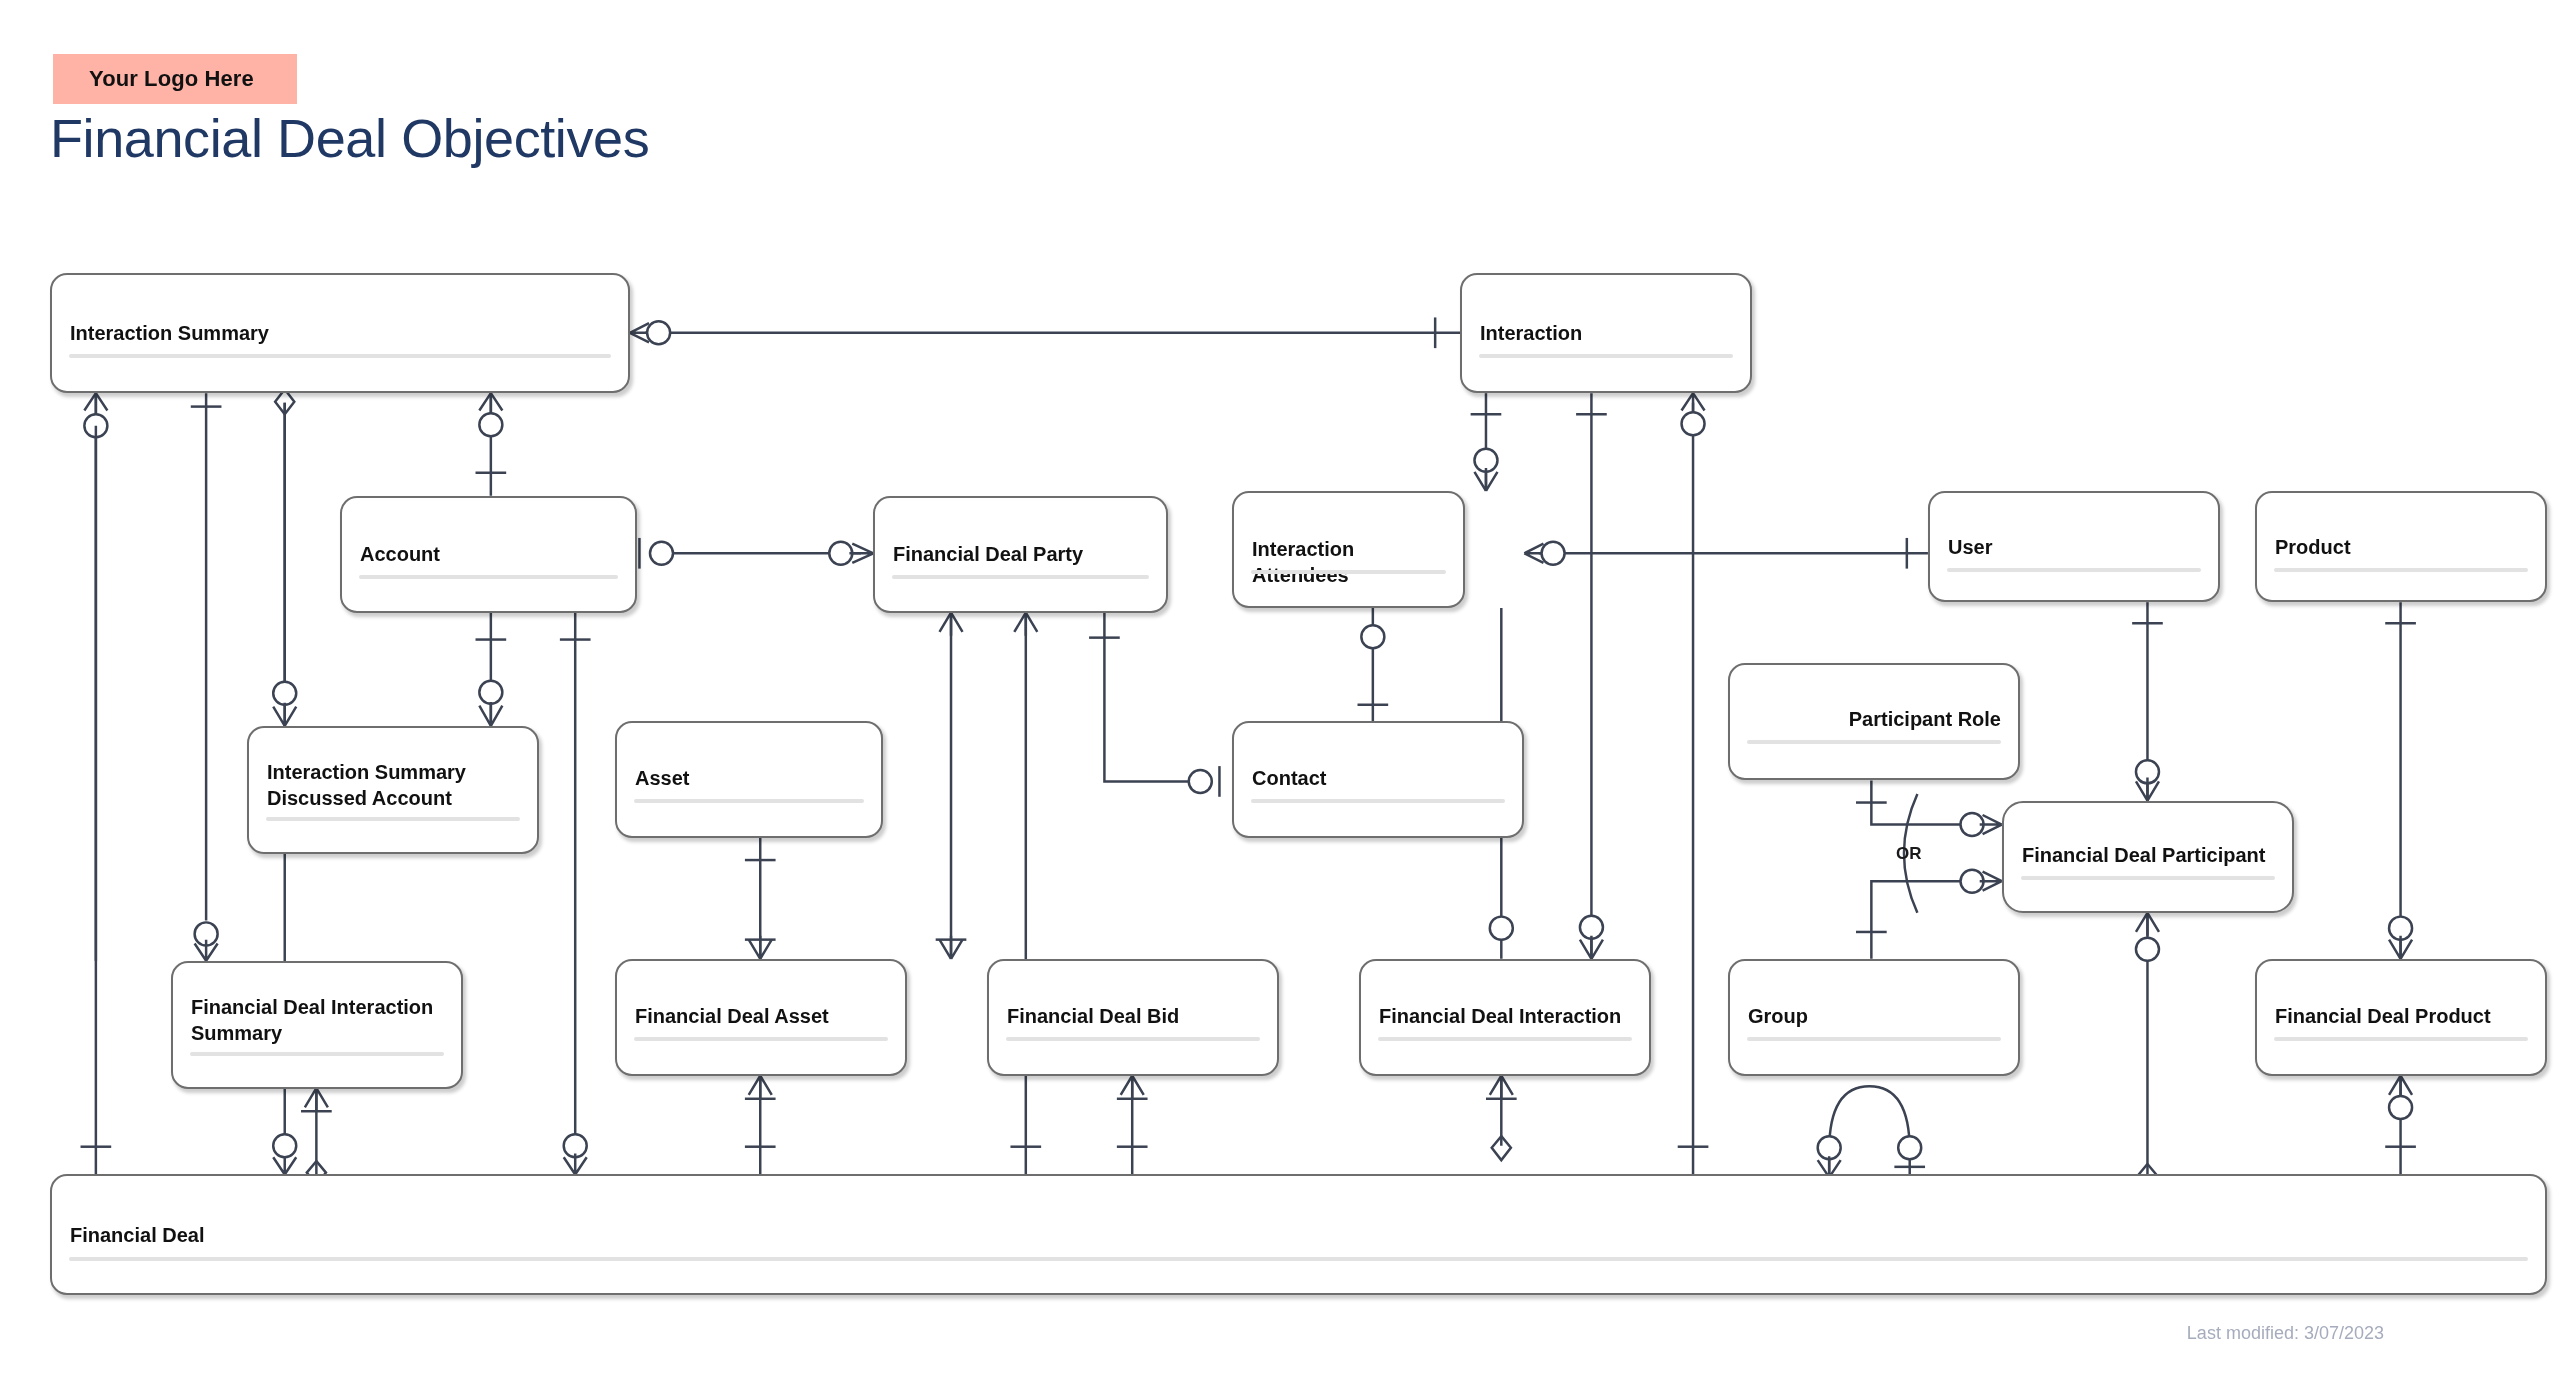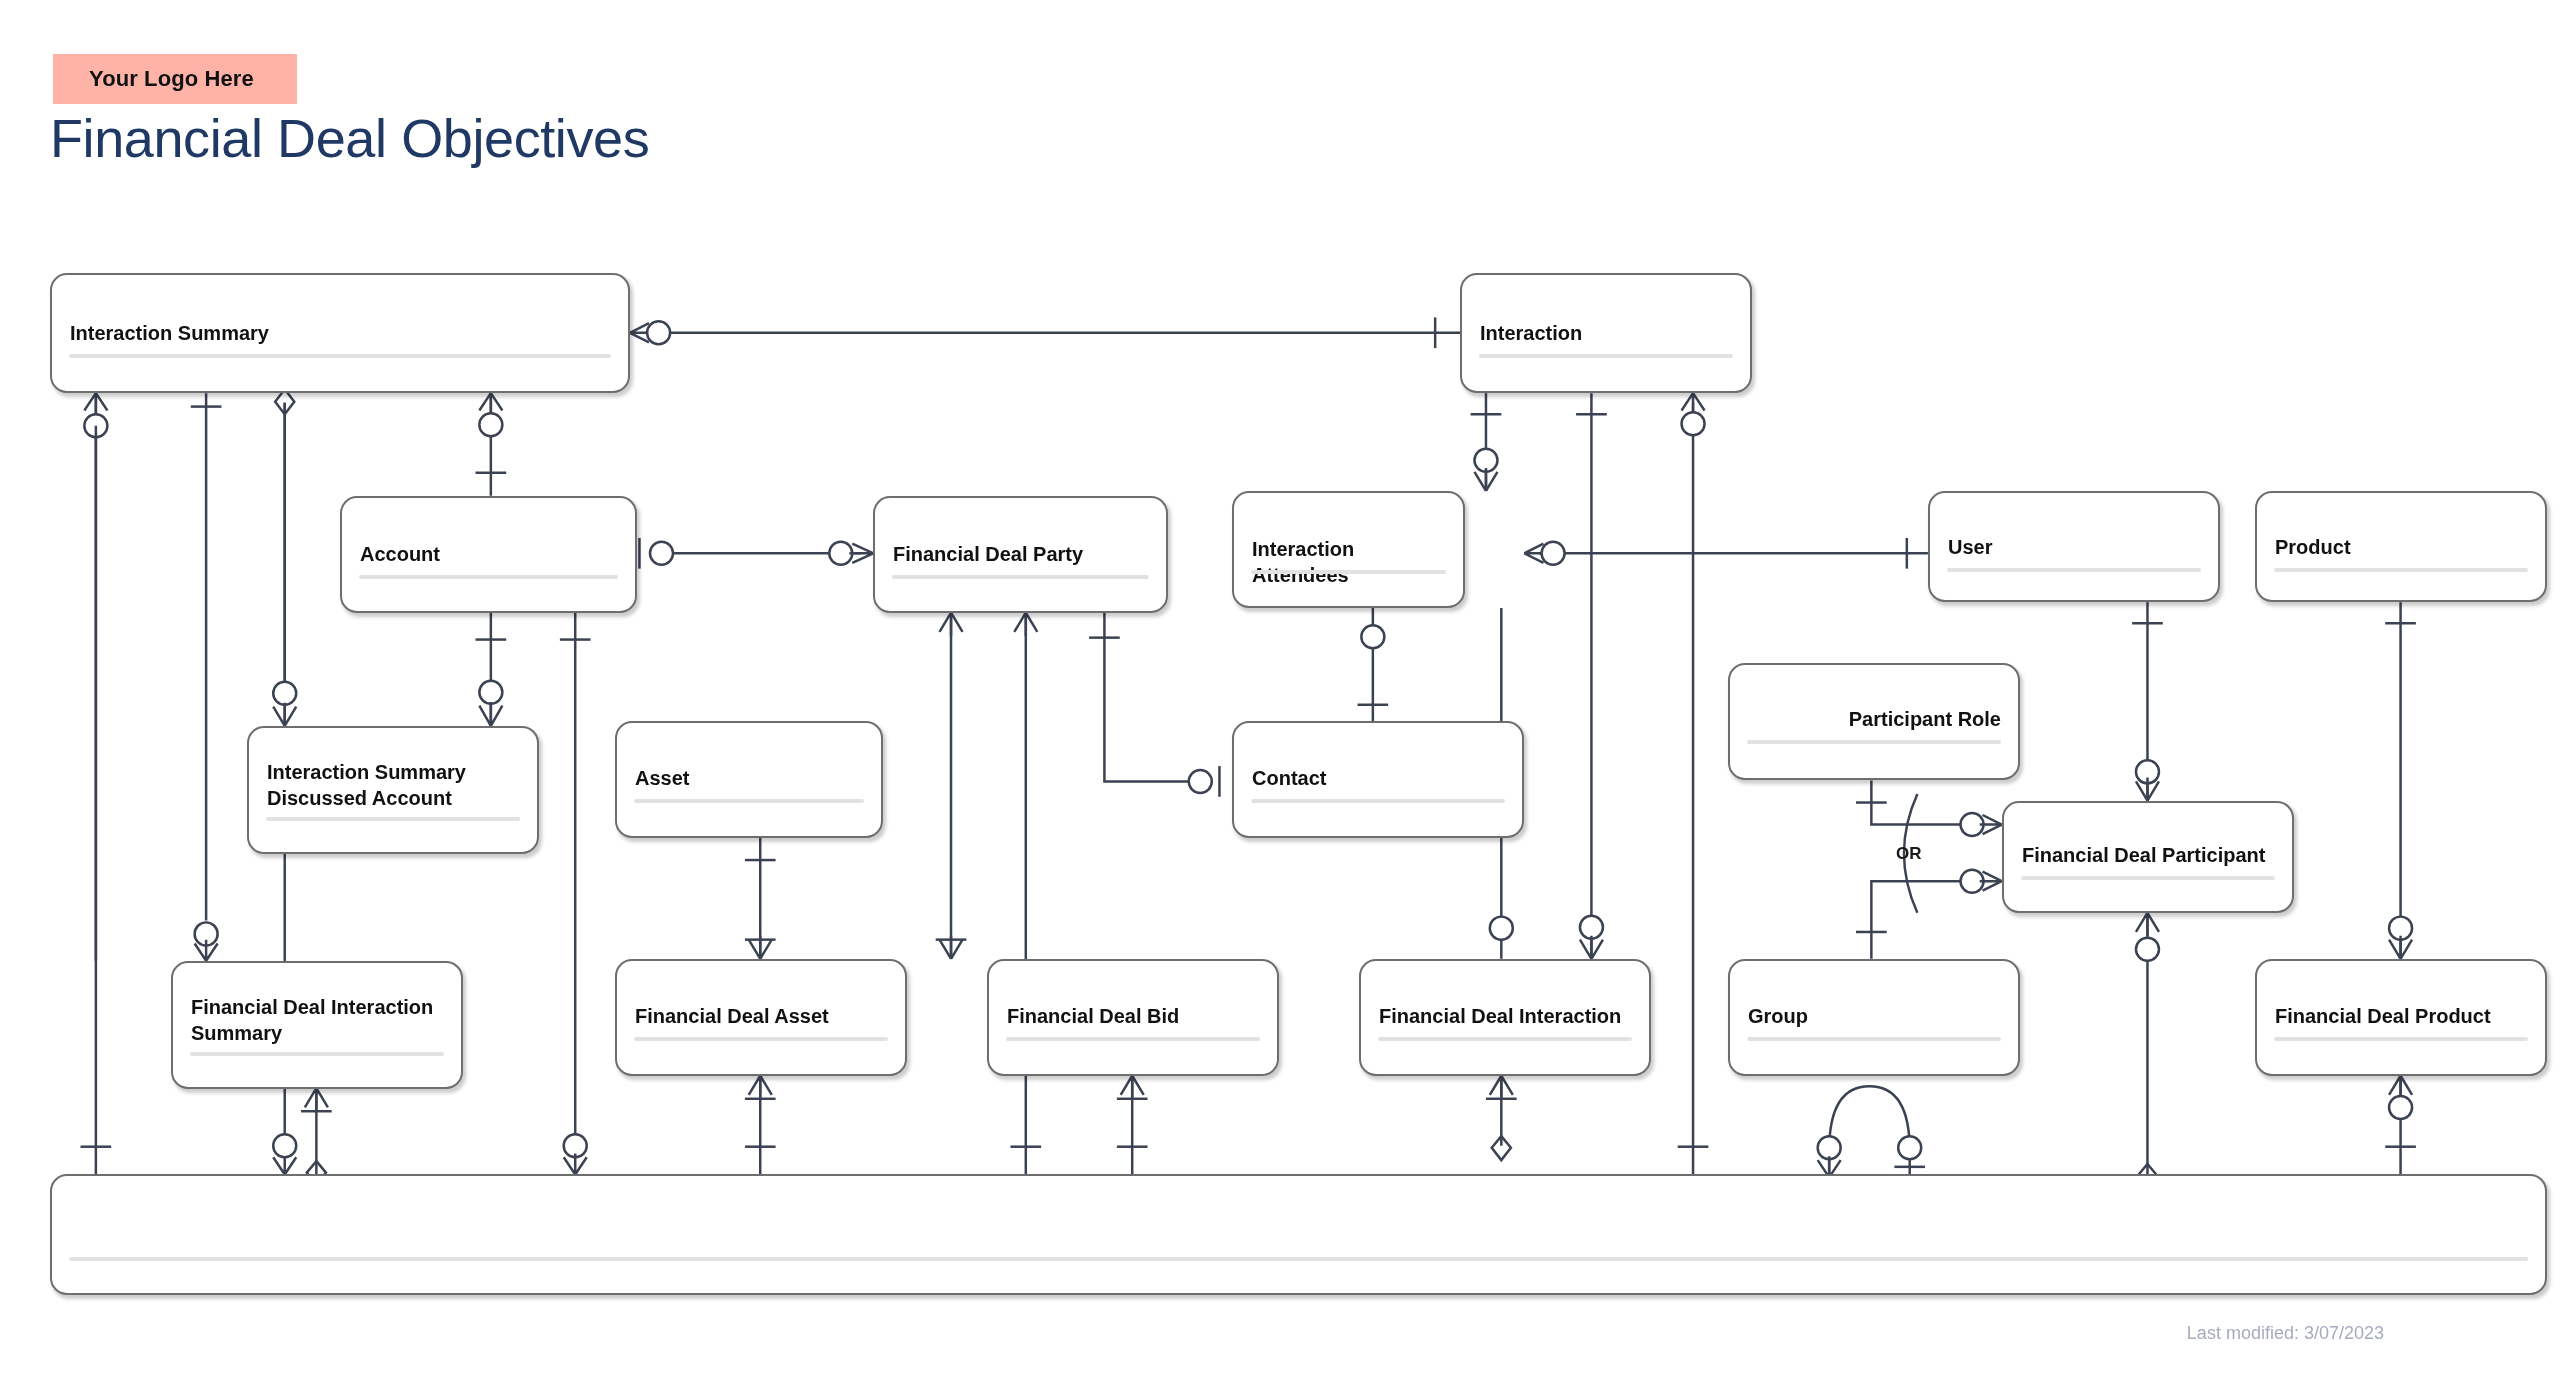--- a/index.html
+++ b/index.html
@@ -432,21 +432,21 @@
 <div class="entity" style="left:1232px; top:721px; width:292px; height:117px;">
   <div class="etitle" style="top:43px;">Contact</div>
   <div class="erule" style="top:76px;"></div>
 </div>
 
 <div class="entity" style="left:1728px; top:663px; width:292px; height:117px;text-align:right;">
   <div class="etitle" style="top:42px;">Participant Role</div>
   <div class="erule" style="top:75px;"></div>
 </div>
 
-<div class="entity" style="left:2002px; top:801px; width:292px; height:112px;">
+<div class="entity" style="left:2002px; top:801px; width:292px; height:112px;border-radius:21px;">
   <div class="etitle" style="top:40px;">Financial Deal Participant</div>
   <div class="erule" style="top:73px;"></div>
 </div>
 
 <div class="entity" style="left:171px; top:961px; width:292px; height:128px;">
   <div class="etitle" style="top:32px;">Financial Deal Interaction
 Summary</div>
   <div class="erule" style="top:89px;"></div>
 </div>
 
@@ -469,17 +469,18 @@
   <div class="etitle" style="top:43px;">Group</div>
   <div class="erule" style="top:76px;"></div>
 </div>
 
 <div class="entity" style="left:2255px; top:959px; width:292px; height:117px;">
   <div class="etitle" style="top:43px;">Financial Deal Product</div>
   <div class="erule" style="top:76px;"></div>
 </div>
 
 <div class="entity" style="left:50px; top:1174px; width:2497px; height:121px;">
+  <div class="etitle" style="top:47px;">Financial Deal</div>
   <div class="erule" style="top:81px;"></div>
 </div>
 
 <div class="or-label" style="left:1896px; top:844px;">OR</div>
 
 
 </body></html>

